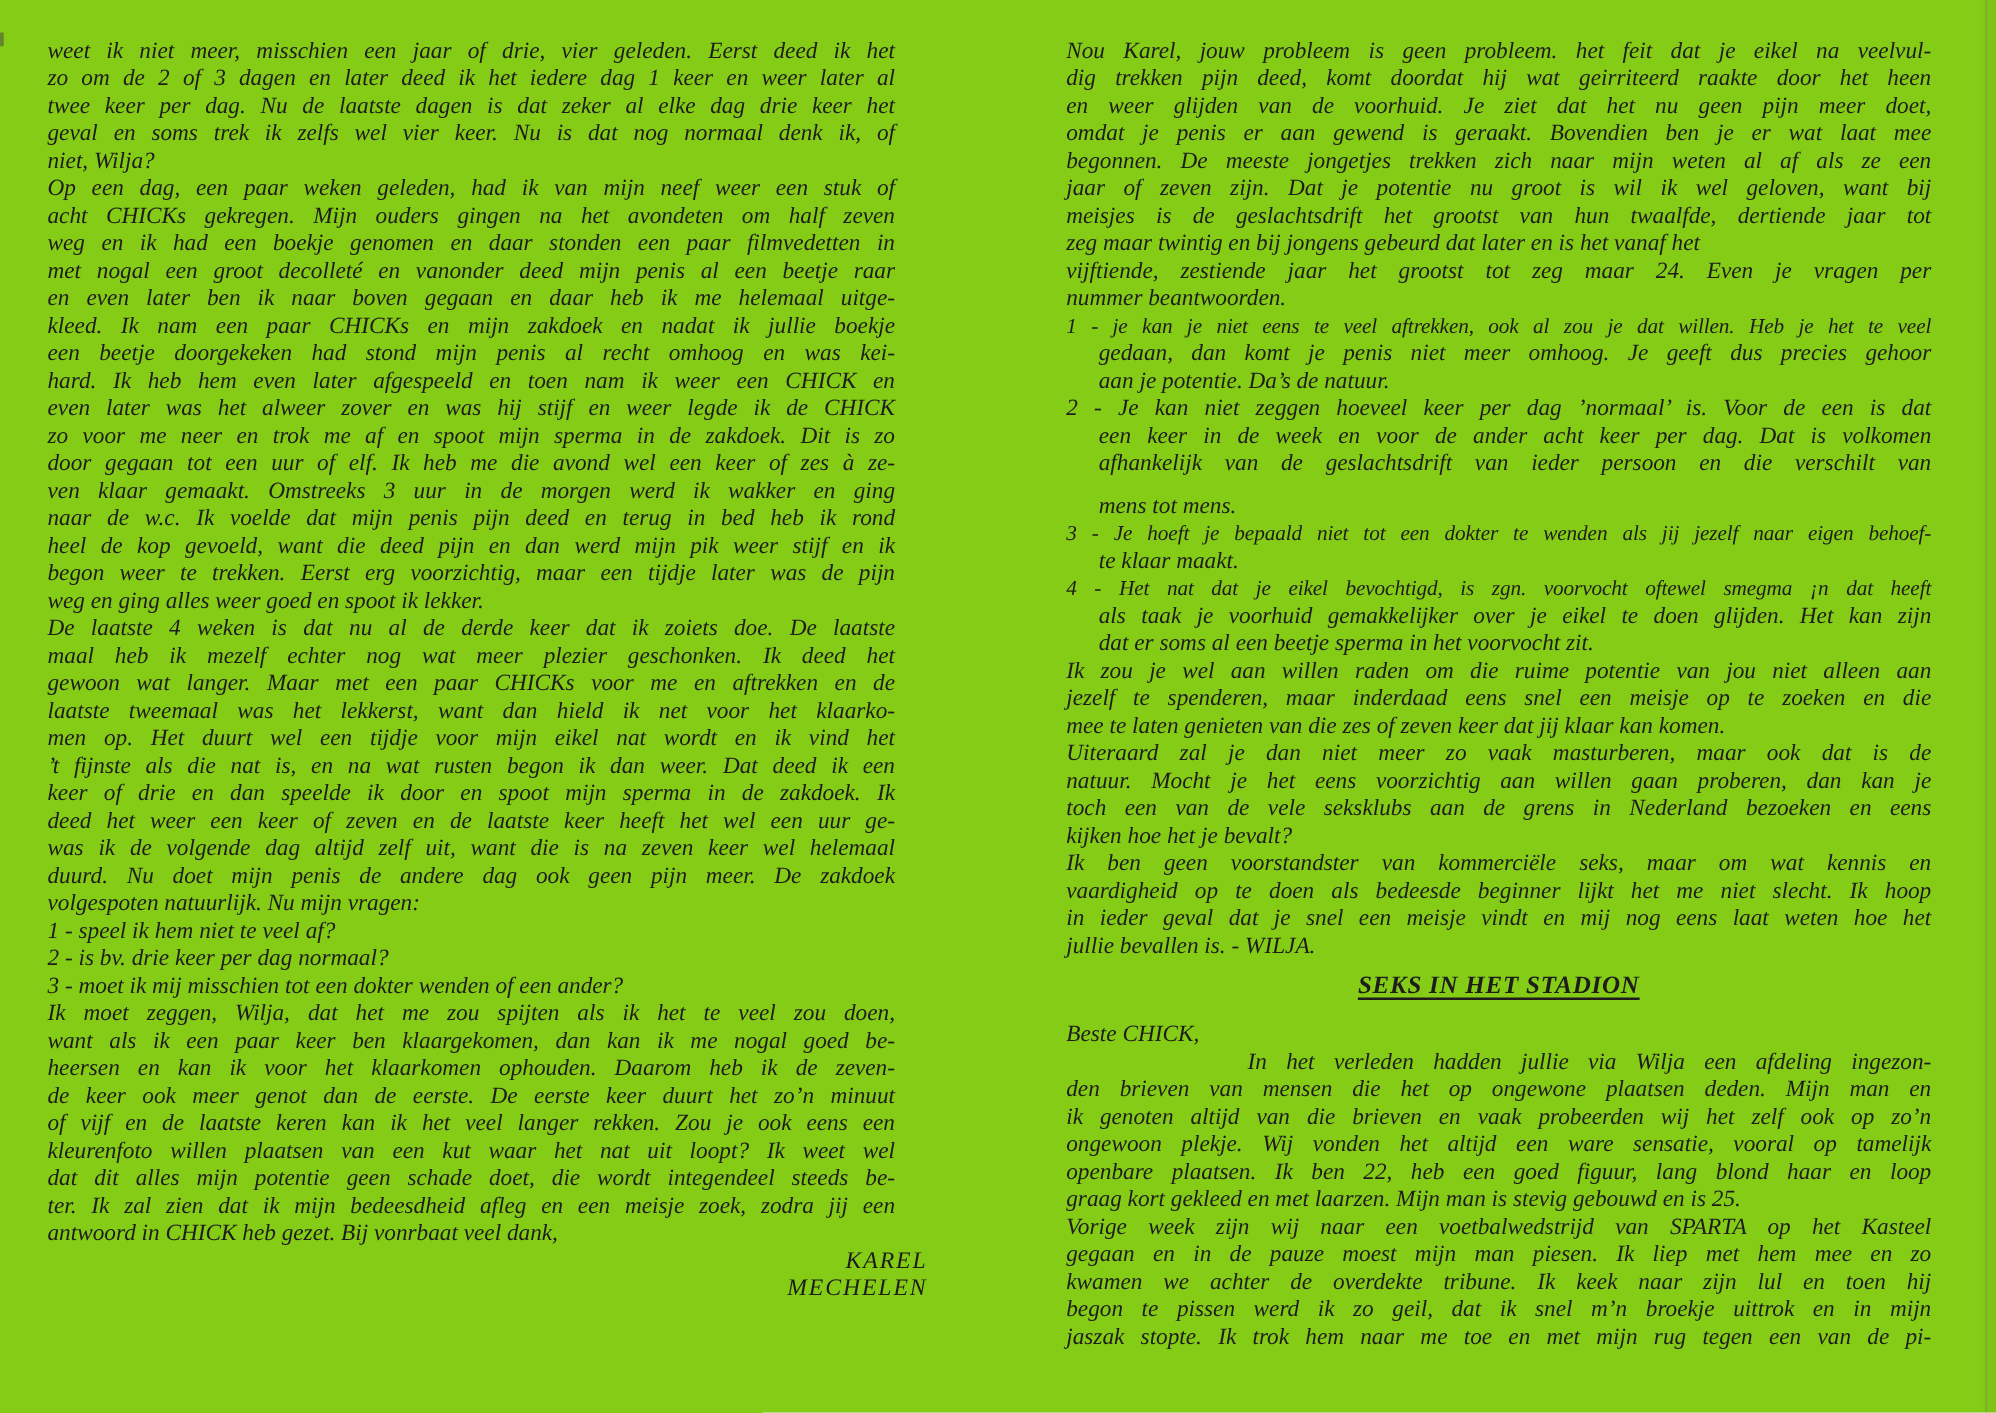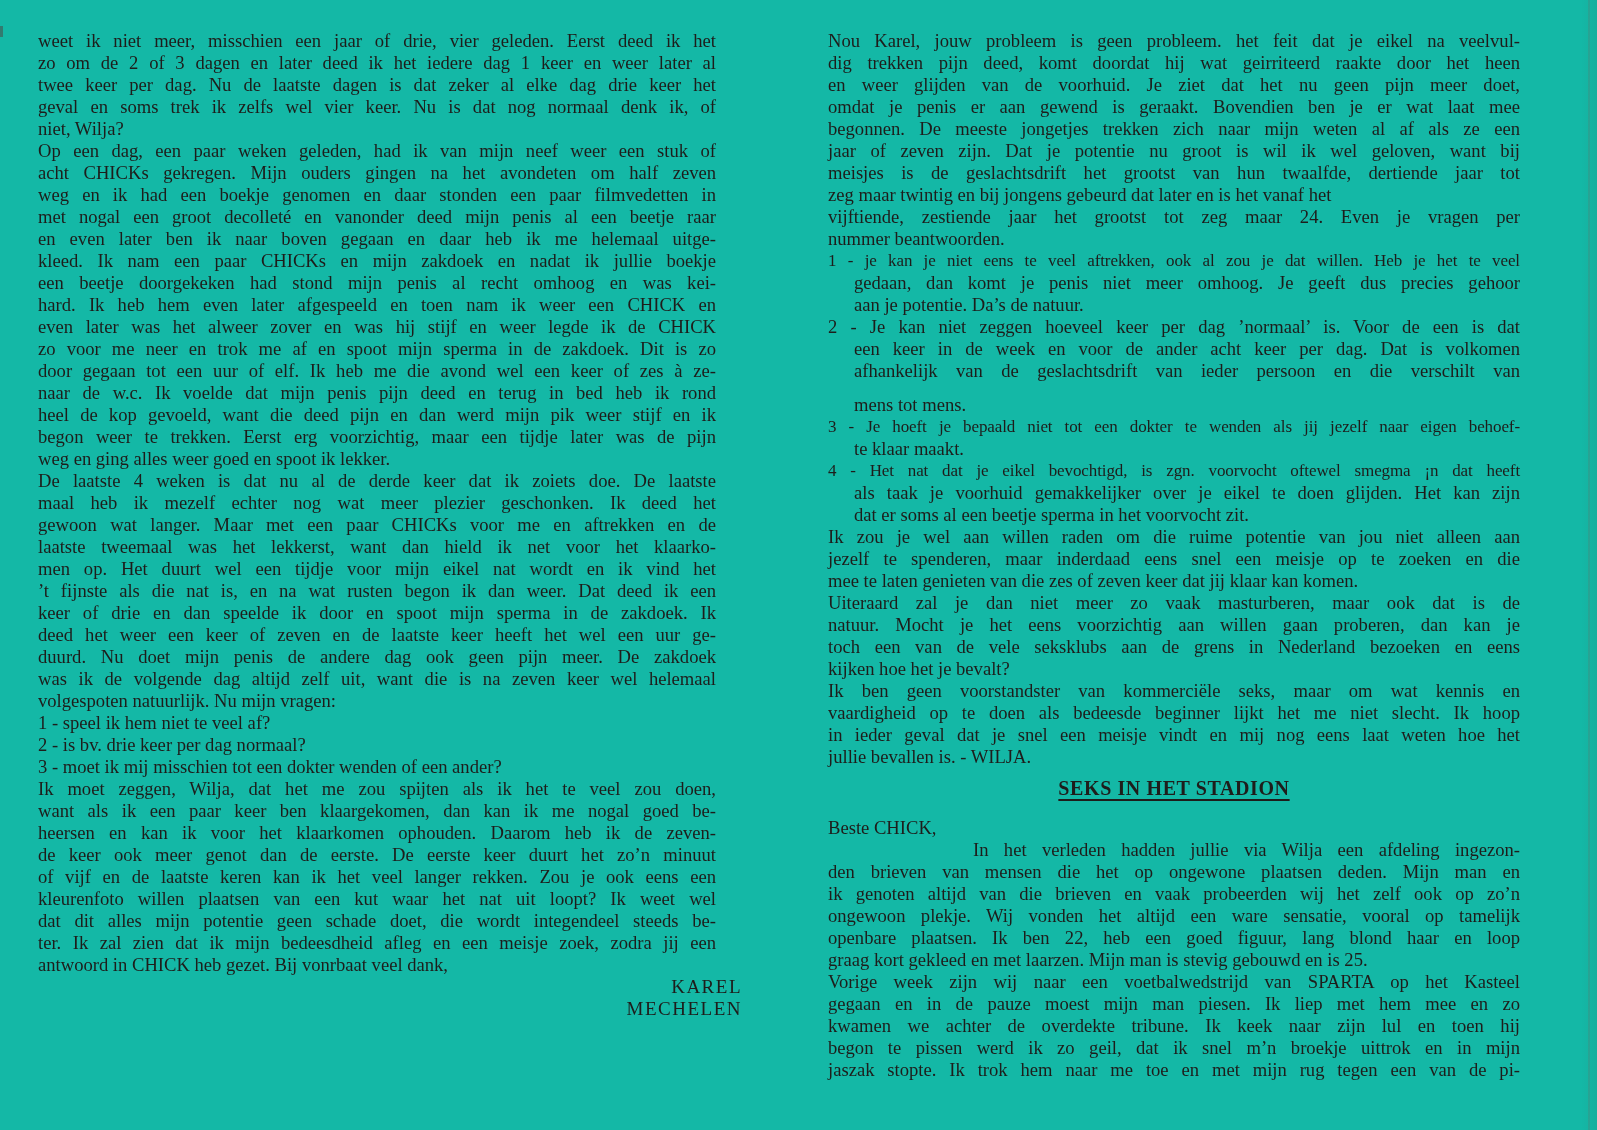--- a/index.html
+++ b/index.html
@@ -4,31 +4,32 @@
 <style>
   html, body {
     margin: 0;
     padding: 0;
     background: #e8e7e3;
   }
   .page {
     position: relative;
     width: 1597px;
     height: 1130px;
-    background: #14b8a6;
+    background: #84cc16;
     overflow: hidden;
     font-family: "Liberation Serif", "DejaVu Serif", serif;
     color: #1e1d1b;
+    font-style: italic;
   }
   .col {
     position: absolute;
     top: 30px;
   }
   .col-left  { left: 38px;  width: 678px; }
-  .col-right { left: 828px; width: 692px; }
+  .col-right { left: 853px; width: 692px; }
   .line {
     height: 22px;
     line-height: 22px;
     font-size: 18.6px;
     text-align: justify;
     overflow: visible;
     white-space: normal;
   }
   .line.j { text-align-last: justify; }
   .line.tight { font-size: 17px; letter-spacing: -0.1px; }
@@ -87,34 +88,35 @@
       <div class="line j">acht CHICKs gekregen. Mijn ouders gingen na het avondeten om half zeven</div>
       <div class="line j">weg en ik had een boekje genomen en daar stonden een paar filmvedetten in</div>
       <div class="line j">met nogal een groot decolleté en vanonder deed mijn penis al een beetje raar</div>
       <div class="line j">en even later ben ik naar boven gegaan en daar heb ik me helemaal uitge-</div>
       <div class="line j">kleed. Ik nam een paar CHICKs en mijn zakdoek en nadat ik jullie boekje</div>
       <div class="line j">een beetje doorgekeken had stond mijn penis al recht omhoog en was kei-</div>
       <div class="line j">hard. Ik heb hem even later afgespeeld en toen nam ik weer een CHICK en</div>
       <div class="line j">even later was het alweer zover en was hij stijf en weer legde ik de CHICK</div>
       <div class="line j">zo voor me neer en trok me af en spoot mijn sperma in de zakdoek. Dit is zo</div>
       <div class="line j">door gegaan tot een uur of elf. Ik heb me die avond wel een keer of zes à ze-</div>
+      <div class="line j">ven klaar gemaakt. Omstreeks 3 uur in de morgen werd ik wakker en ging</div>
       <div class="line j">naar de w.c. Ik voelde dat mijn penis pijn deed en terug in bed heb ik rond</div>
       <div class="line j">heel de kop gevoeld, want die deed pijn en dan werd mijn pik weer stijf en ik</div>
       <div class="line j">begon weer te trekken. Eerst erg voorzichtig, maar een tijdje later was de pijn</div>
       <div class="line">weg en ging alles weer goed en spoot ik lekker.</div>
       <div class="line j">De laatste 4 weken is dat nu al de derde keer dat ik zoiets doe. De laatste</div>
       <div class="line j">maal heb ik mezelf echter nog wat meer plezier geschonken. Ik deed het</div>
       <div class="line j">gewoon wat langer. Maar met een paar CHICKs voor me en aftrekken en de</div>
       <div class="line j">laatste tweemaal was het lekkerst, want dan hield ik net voor het klaarko-</div>
       <div class="line j">men op. Het duurt wel een tijdje voor mijn eikel nat wordt en ik vind het</div>
       <div class="line j">’t fijnste als die nat is, en na wat rusten begon ik dan weer. Dat deed ik een</div>
       <div class="line j">keer of drie en dan speelde ik door en spoot mijn sperma in de zakdoek. Ik</div>
       <div class="line j">deed het weer een keer of zeven en de laatste keer heeft het wel een uur ge-</div>
+      <div class="line j">was ik de volgende dag altijd zelf uit, want die is na zeven keer wel helemaal</div>
       <div class="line j">duurd. Nu doet mijn penis de andere dag ook geen pijn meer. De zakdoek</div>
-      <div class="line j">was ik de volgende dag altijd zelf uit, want die is na zeven keer wel helemaal</div>
       <div class="line">volgespoten natuurlijk. Nu mijn vragen:</div>
       <div class="line">1 - speel ik hem niet te veel af?</div>
       <div class="line">2 - is bv. drie keer per dag normaal?</div>
       <div class="line">3 - moet ik mij misschien tot een dokter wenden of een ander?</div>
       <div class="line j">Ik moet zeggen, Wilja, dat het me zou spijten als ik het te veel zou doen,</div>
       <div class="line j">want als ik een paar keer ben klaargekomen, dan kan ik me nogal goed be-</div>
       <div class="line j">heersen en kan ik voor het klaarkomen ophouden. Daarom heb ik de zeven-</div>
       <div class="line j">de keer ook meer genot dan de eerste. De eerste keer duurt het zo’n minuut</div>
       <div class="line j">of vijf en de laatste keren kan ik het veel langer rekken. Zou je ook eens een</div>
       <div class="line j">kleurenfoto willen plaatsen van een kut waar het nat uit loopt? Ik weet wel</div>

